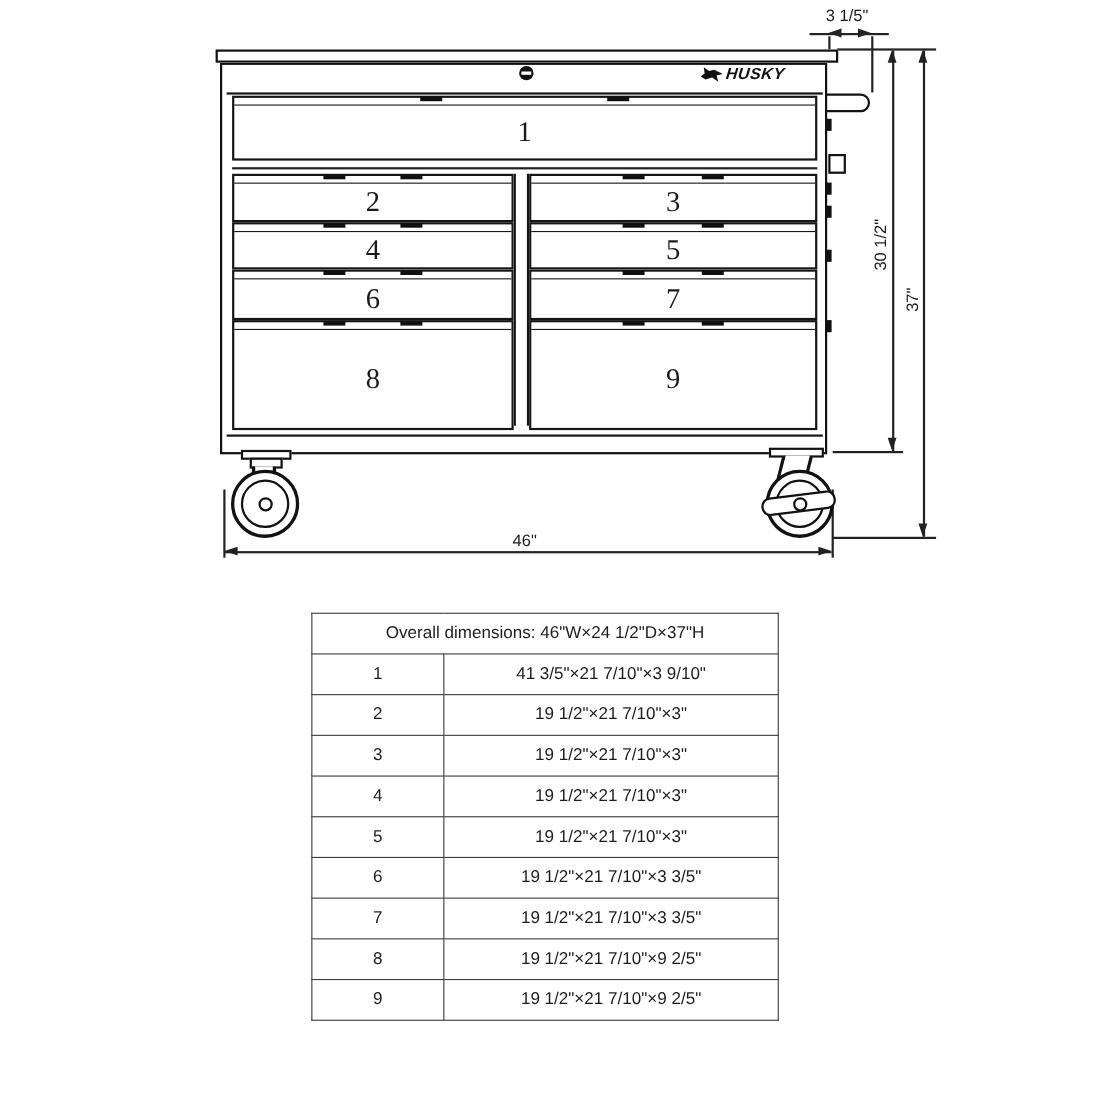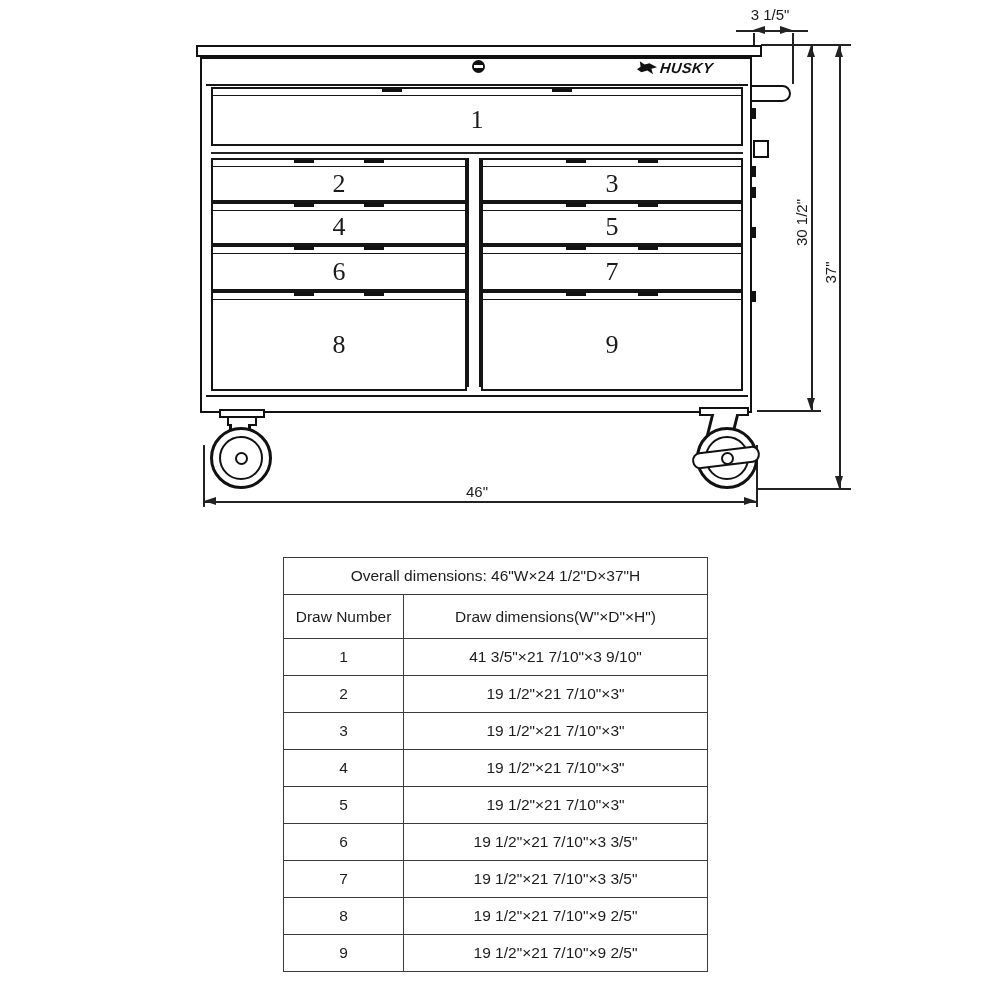--- a/index.html
+++ b/index.html
@@ -186,24 +186,20 @@
   <table class="spec" style="left:283px;top:557px;width:424px;">
     <colgroup>
         <col style="width:120px;">
         <col style="width:304px;">
       </colgroup>
     <tbody>
         <tr>
       <td colspan="2" class="t-title">Overall dimensions: 46"W×24 1/2"D×37"H</td>
     </tr>
     <tr>
-      <td class="t-head">Draw Number</td>
-      <td class="t-head">Draw dimensions(W"×D"×H")</td>
-    </tr>
-    <tr>
       <td class="t-cell">1</td>
       <td class="t-cell">41 3/5"×21 7/10"×3 9/10"</td>
     </tr>
     <tr>
       <td class="t-cell">2</td>
       <td class="t-cell">19 1/2"×21 7/10"×3"</td>
     </tr>
     <tr>
       <td class="t-cell">3</td>
       <td class="t-cell">19 1/2"×21 7/10"×3"</td>

